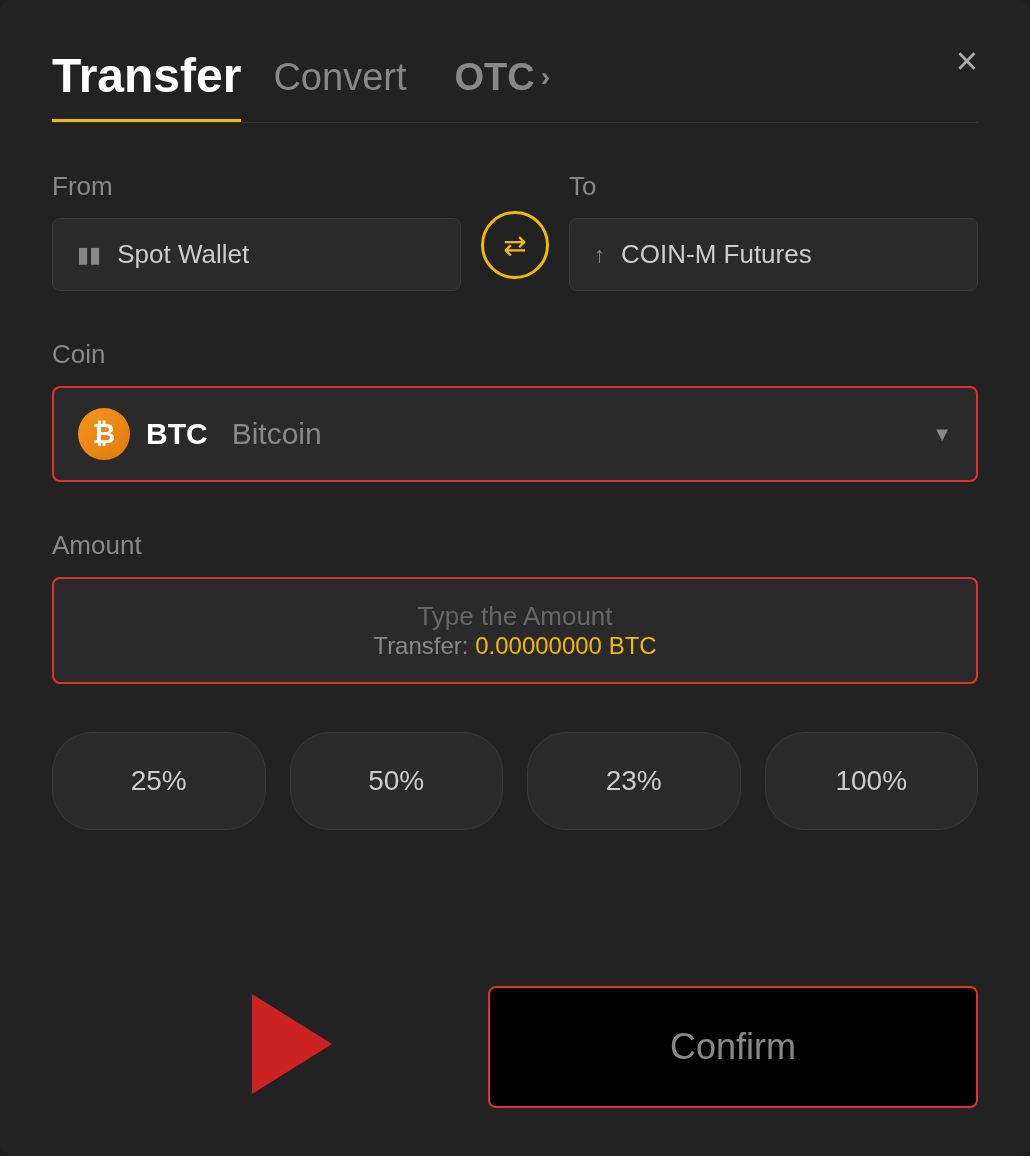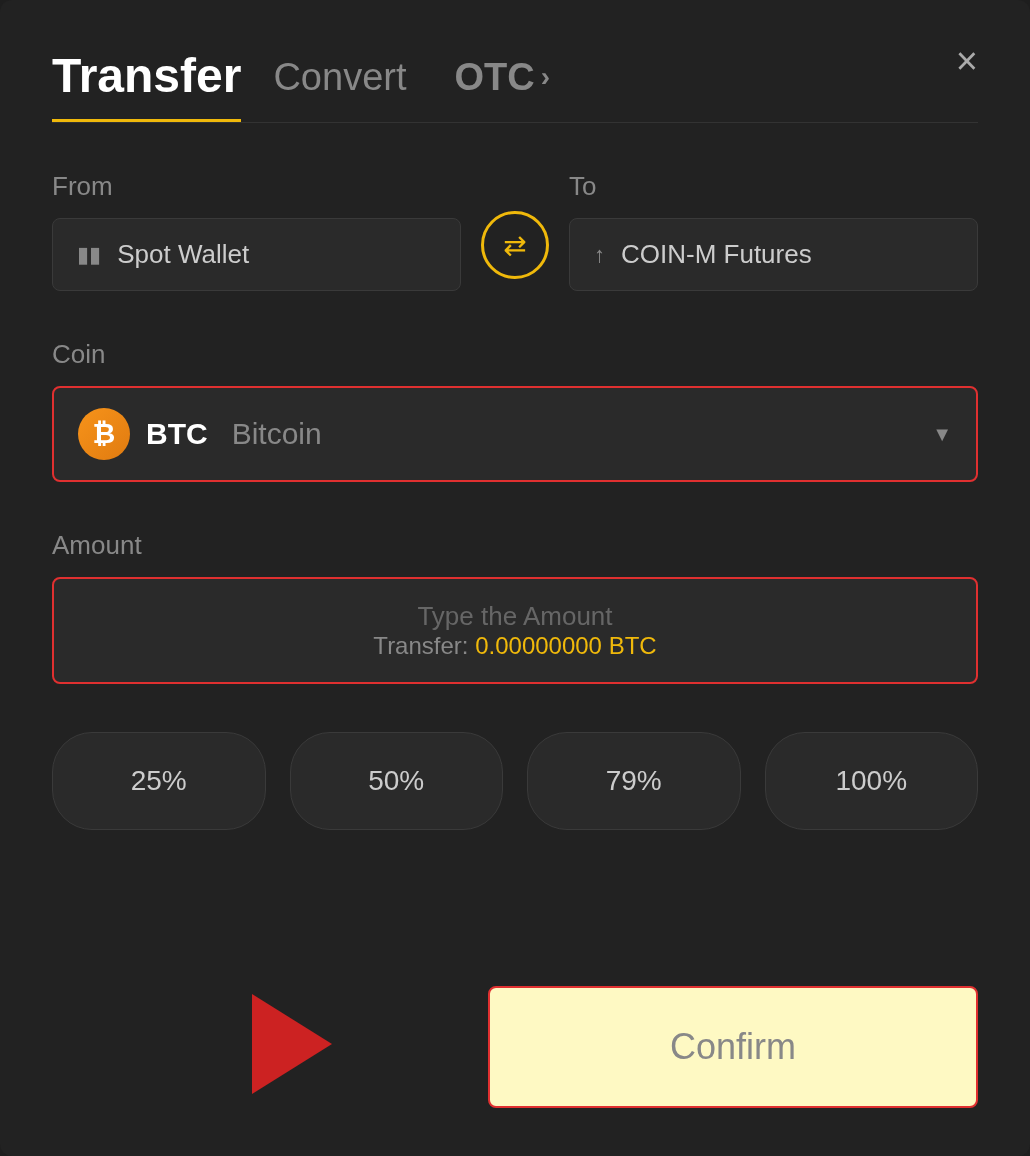--- a/index.html
+++ b/index.html
@@ -279,21 +279,21 @@
       height: 0;
       border-top: 50px solid transparent;
       border-bottom: 50px solid transparent;
       border-left: 80px solid #cc2222;
       display: inline-block;
     }
 
     .confirm-btn {
       width: 490px;
       padding: 38px 0;
-      background-color: #fef9c3;
+      background-color: #000000;
       border: 2px solid #e03030;
       border-radius: 8px;
       font-size: 36px;
       color: #888888;
       cursor: pointer;
       text-align: center;
       font-weight: 500;
     }
   </style>
 </head>
@@ -352,21 +352,21 @@
       <span class="available-text">
         <span>Transfer:</span>
         <span class="available-amount">0.00000000 BTC</span>
       </span>
     </div>
   </div>
 
   <div class="pct-buttons">
     <button class="pct-btn">25%</button>
     <button class="pct-btn">50%</button>
-    <button class="pct-btn">79%</button>
+    <button class="pct-btn">23%</button>
     <button class="pct-btn">100%</button>
   </div>
 
   <div class="bottom-section">
     <div class="arrow-wrapper">
       <div class="arrow-icon"></div>
     </div>
     <button class="confirm-btn">Confirm</button>
   </div>
 

